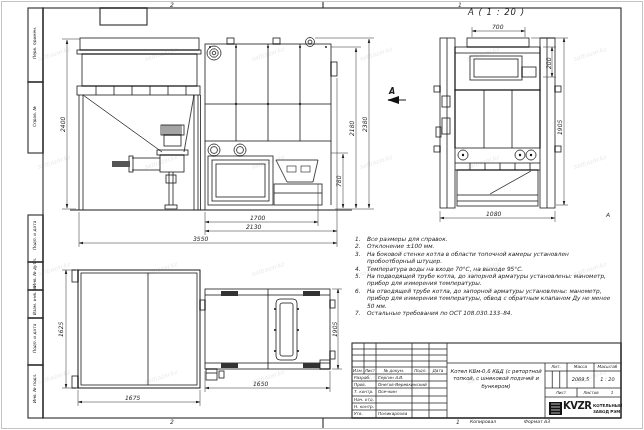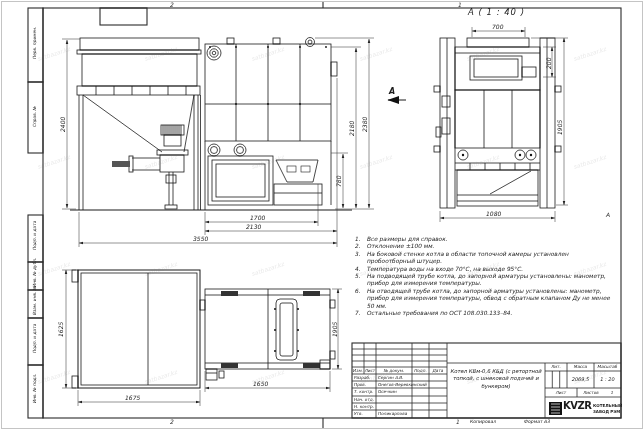--- a/index.html
+++ b/index.html
@@ -325,21 +325,21 @@
 <span class="t stamp rot" style="left:33px;top:403px;">Инв. № подл.</span>
 
 <span class="t dim rot" style="left:60px;top:132px;">2400</span>
 <span class="t dim rot" style="left:336px;top:187px;">780</span>
 <span class="t dim rot" style="left:349px;top:136px;">2180</span>
 <span class="t dim rot" style="left:362px;top:132px;">2380</span>
 <span class="t dim" style="left:250px;top:215px;">1700</span>
 <span class="t dim" style="left:246px;top:224px;">2130</span>
 <span class="t dim" style="left:193px;top:236px;">3550</span>
 
-<span class="t viewtitle" style="left:468px;top:8px;">А ( 1 : 40 )</span>
+<span class="t viewtitle" style="left:468px;top:8px;">А ( 1 : 20 )</span>
 <span class="t arrlab" style="left:389px;top:88px;">А</span>
 <span class="t dim" style="left:492px;top:24px;">700</span>
 <span class="t dim rot" style="left:546px;top:69px;">200</span>
 <span class="t dim rot" style="left:557px;top:135px;">1905</span>
 <span class="t dim" style="left:486px;top:211px;">1080</span>
 
 <span class="t dim rot" style="left:58px;top:337px;">1625</span>
 <span class="t dim" style="left:125px;top:395px;">1675</span>
 <span class="t dim" style="left:253px;top:381px;">1650</span>
 <span class="t dim rot" style="left:332px;top:337px;">1905</span>

